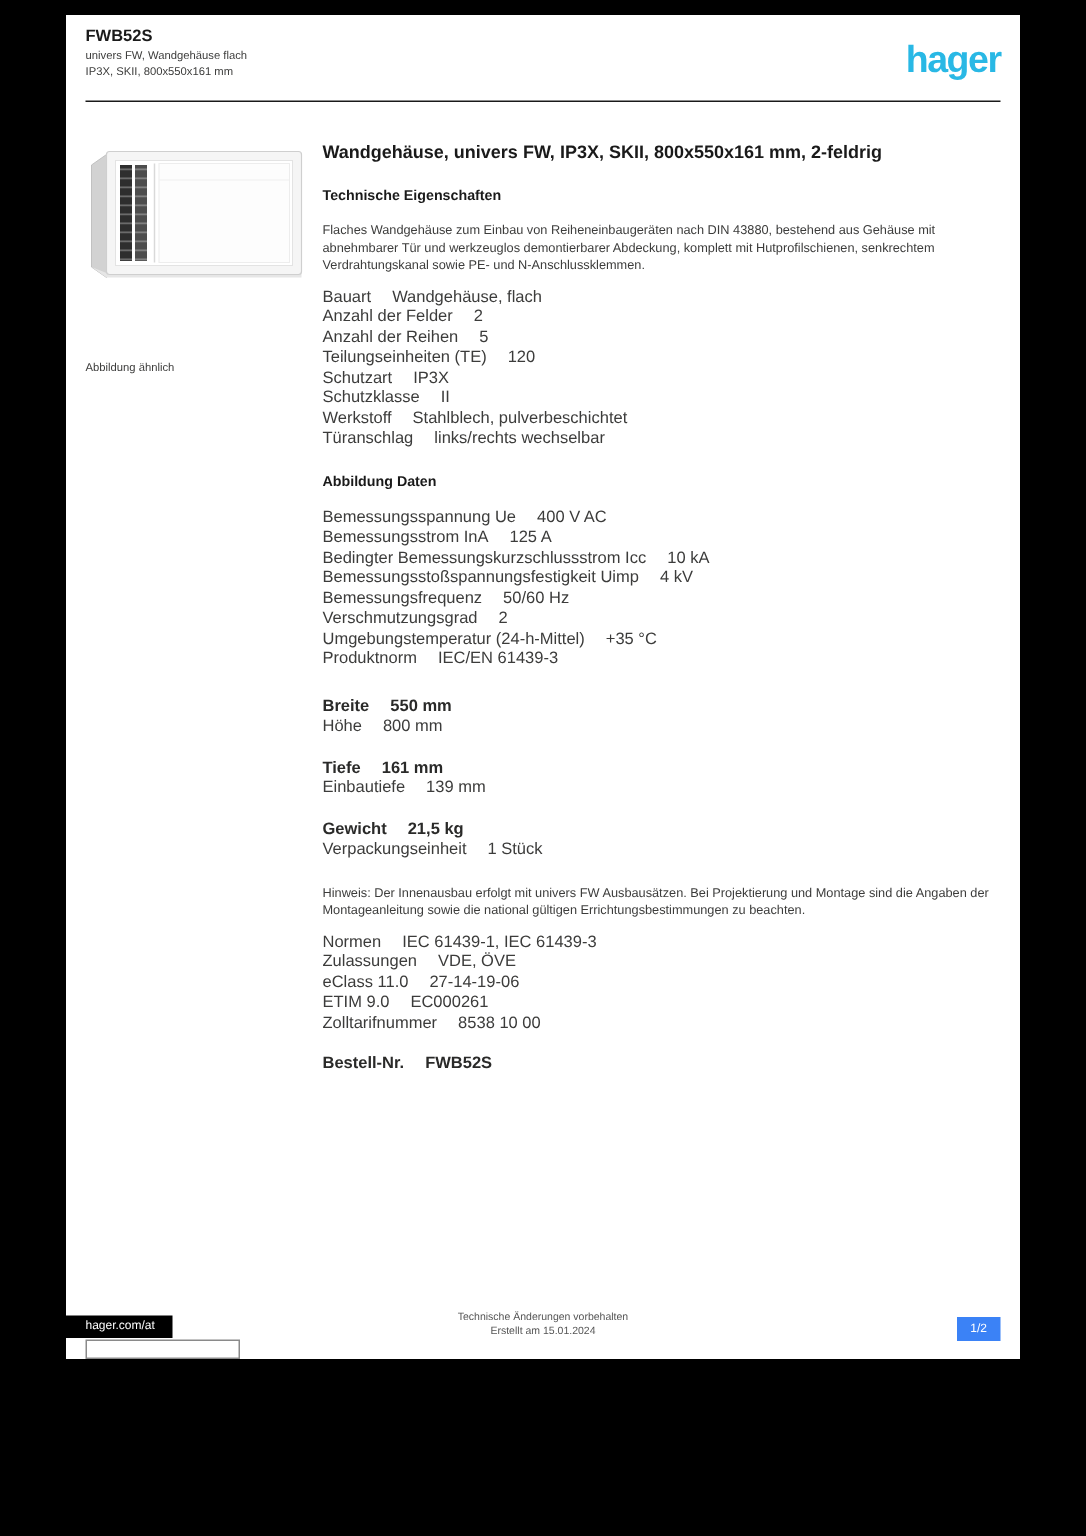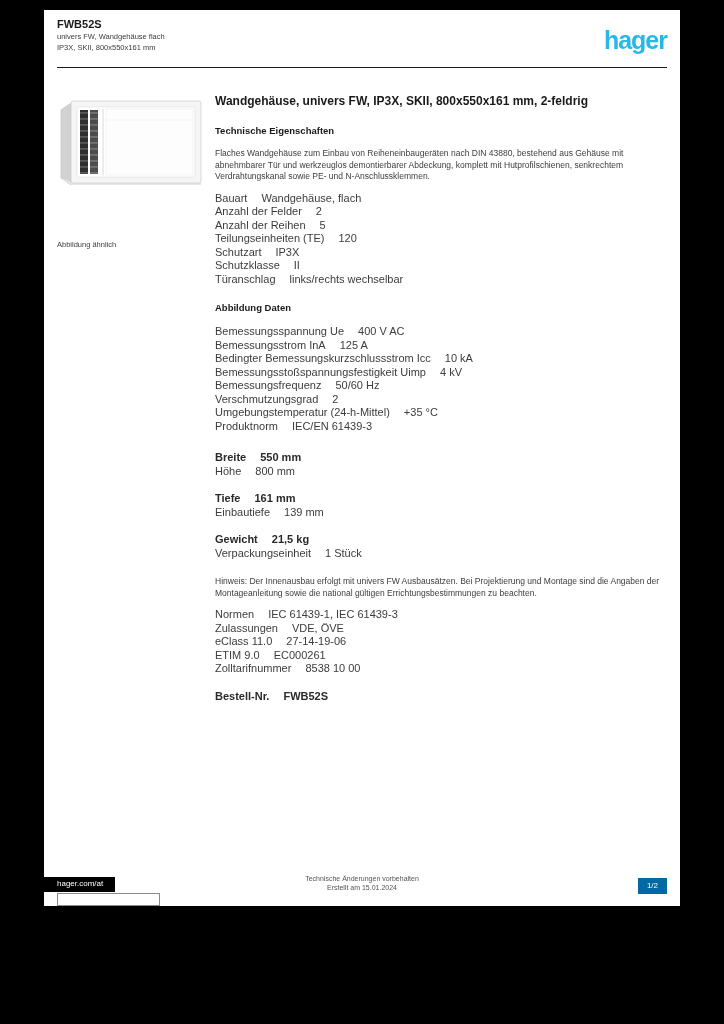--- a/index.html
+++ b/index.html
@@ -71,21 +71,21 @@
     background: #fff; border: 1px solid #8a8a8a;
   }
   .footer-center {
     position: absolute; left: 50%; bottom: 14px;
     transform: translateX(-50%);
     width: 220px; text-align: center;
     font-size: 7px; line-height: 9px; color: #555;
   }
   .footer-page {
     position: absolute; right: 13px; bottom: 12px;
-    background: #0369a1; color: #fff;
+    background: #3b82f6; color: #fff;
     font-size: 8px; line-height: 8px;
     padding: 4px 9px;
   }
 </style>
 </head>
 <body>
 
 <div class="page">
 
   <div class="header-left">
@@ -143,20 +143,24 @@
       </div>
     <div class="row">
         <span class="row-label">Schutzart</span>
         <span class="row-value">IP3X</span>
       </div>
     <div class="row">
         <span class="row-label">Schutzklasse</span>
         <span class="row-value">II</span>
       </div>
     <div class="row">
+        <span class="row-label">Werkstoff</span>
+        <span class="row-value">Stahlblech, pulverbeschichtet</span>
+      </div>
+    <div class="row">
         <span class="row-label">Türanschlag</span>
         <span class="row-value">links/rechts wechselbar</span>
       </div>
 
     <h2 class="section-heading">Abbildung Daten</h2>
 
     <div class="row">
         <span class="row-label">Bemessungsspannung Ue</span>
         <span class="row-value">400 V AC</span>
       </div>

